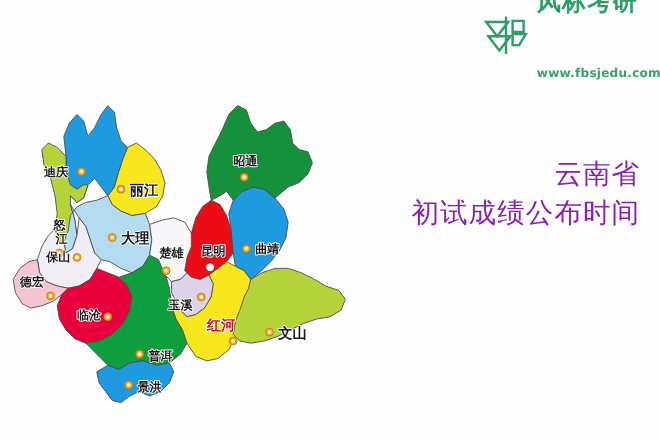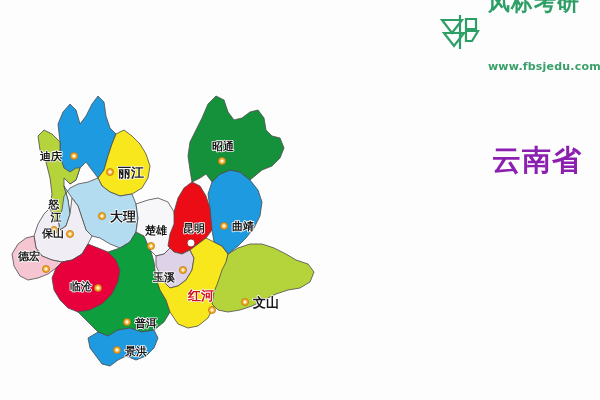--- a/index.html
+++ b/index.html
@@ -56,22 +56,22 @@
   }
 
   
   #headline {
     position: absolute;
     right: 18px;
     top: 140px;
     width: 280px;
     text-align: right;
     color: #8a1fb0;
-    font-size: 29px;
-    font-weight: bold;
+    font-size: 25px;
+    font-weight: normal;
     line-height: 1.42;
     letter-spacing: 1px;
     white-space: nowrap;
   }
   #headline .hl-line { display: block; }
 
   
   #map-wrap {
     position: absolute;
     left: 0px;
@@ -114,20 +114,21 @@
       </g>
     </svg>
     <div id="logo-text-block">
       <div id="logo-wordmark" style="color: rgb(46, 158, 103);">风标考研</div>
       <div id="logo-url">www.fbsjedu.com</div>
     </div>
   </div>
 
   <div id="headline" style="color: rgb(138, 31, 176);">
     <span class="hl-line">云南省</span>
+    <span class="hl-line">初试成绩公布时间</span>
   </div>
 
   <div id="map-wrap">
     <svg id="map-svg" viewBox="0 0 400 330">
 
       <path class="region" d="M60 104 L58 86 L63 74 L70 66 L76 72 L80 86 L86 78 L92 66 L98 58 L104 64 L106 78 L110 90 L116 96
            L112 106 L108 118 L104 132 L98 140 L92 132 L86 124 L80 130 L76 142 L70 146 L64 140 L60 126 Z" fill="#1d9ae0"></path>
 
       <path class="region" d="M60 104 L52 96 L44 92 L38 98 L40 112 L46 124 L50 140 L52 156 L50 170 L54 182 L60 192 L66 188
            L70 176 L68 162 L64 148 L64 140 L70 146 L76 142 L80 130 L76 130 L70 134 L64 130 L60 118 Z" fill="#b5d33a"></path>

